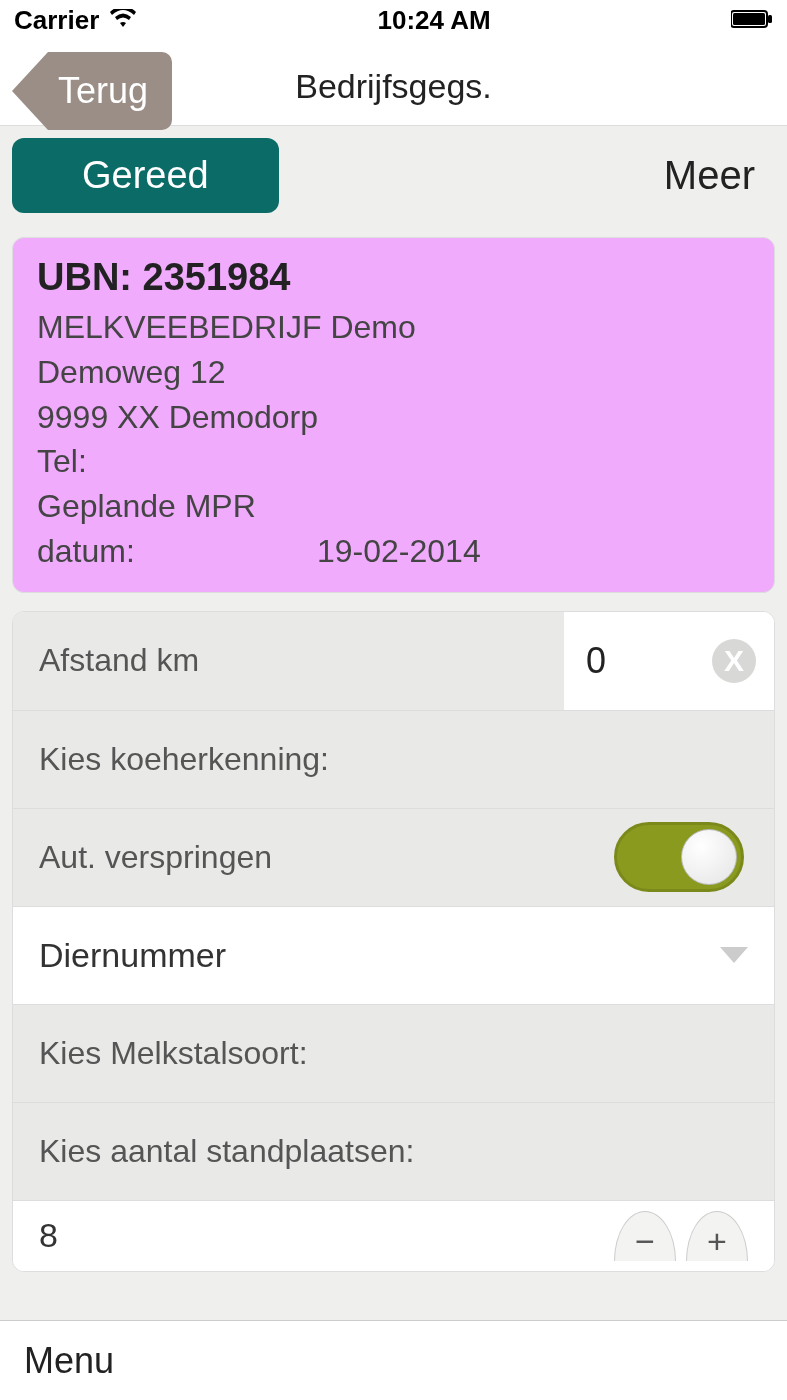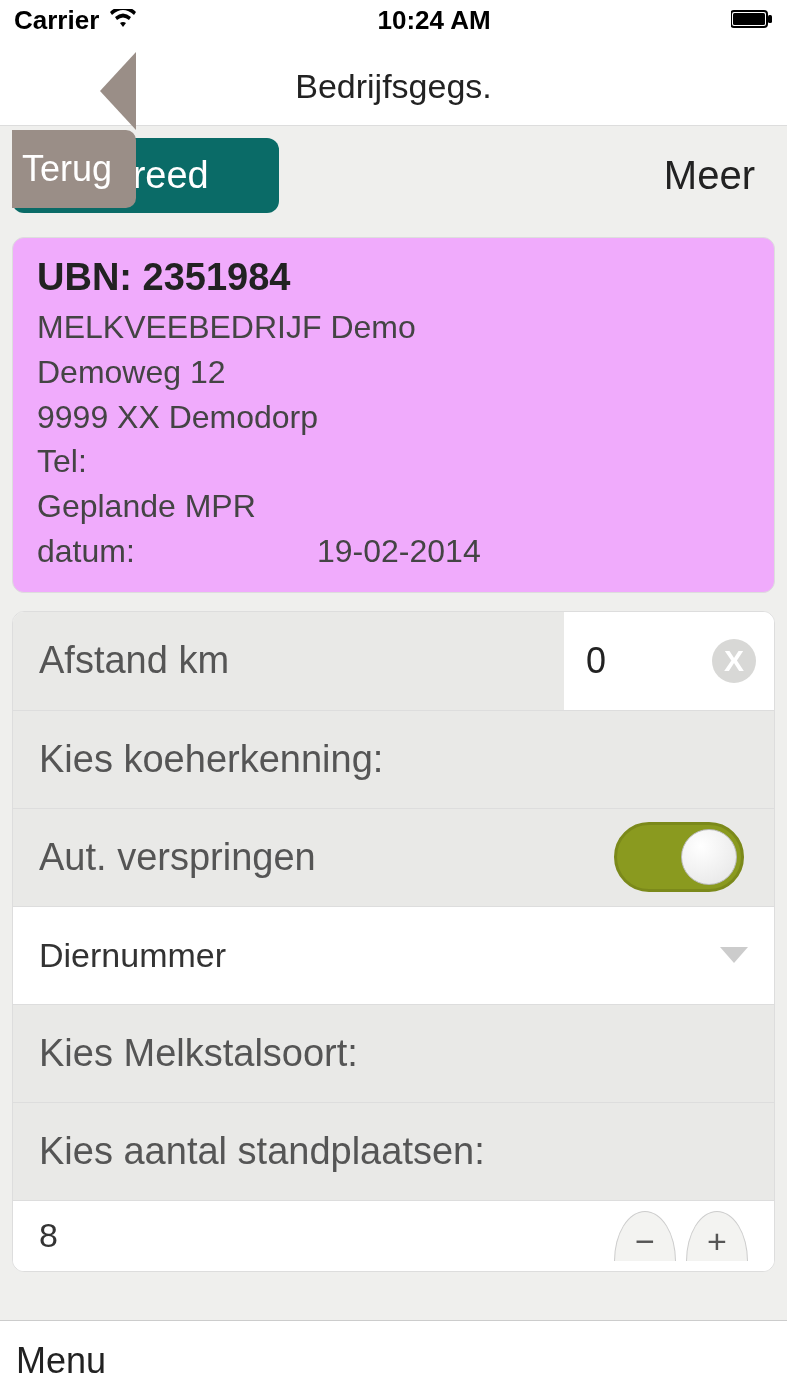--- a/index.html
+++ b/index.html
@@ -8,21 +8,21 @@
   
   .status-bar { height: 40px; display: flex; align-items: center; justify-content: space-between; padding: 0 14px; font-size: 26px; font-weight: 500; }
   .status-left { display: flex; align-items: center; gap: 10px; font-weight: bold; }
   .status-center { font-weight: 600; }
   .status-right { display: flex; align-items: center; }
   .wifi-icon svg { width: 28px; height: 20px; }
   .battery-icon svg { width: 42px; height: 20px; }
 
   
   .nav-bar { height: 86px; display: flex; align-items: center; position: relative; border-bottom: 1px solid #ddd; }
-  .back-button { display: flex; align-items: flex-end; height: 62px; margin-left: 12px; cursor: pointer; flex-direction: column; }
+  .back-button { display: flex; align-items: flex-start; height: 62px; margin-left: 12px; cursor: pointer; }
   .back-arrow { width: 0; height: 0; border-top: 39px solid transparent; border-bottom: 39px solid transparent; border-right: 36px solid #9a8e87; }
   .back-body { background: #9a8e87; color: #fff; font-size: 36px; padding: 0 24px 0 10px; height: 78px; line-height: 78px; border-top-right-radius: 10px; border-bottom-right-radius: 10px; }
   .nav-title { position: absolute; left: 0; right: 0; text-align: center; font-size: 34px; font-weight: 400; color: #222; pointer-events: none; margin-top: 8px; }
 
   
   .content { background: #efefed; padding: 12px; height: calc(1400px - 40px - 86px - 80px); overflow: hidden; }
   
   .action-row { display: flex; justify-content: space-between; align-items: center; margin-bottom: 24px; }
   .gereed-btn { background: #0a6b67; color: #fff; font-size: 38px; padding: 16px 70px; border-radius: 12px; border: none; cursor: pointer; }
   .meer-btn { background: transparent; border: none; font-size: 40px; color: #222; padding: 0 20px; cursor: pointer; }
@@ -31,39 +31,39 @@
   .ubn-line { font-size: 38px; font-weight: 600; color: #222; margin-bottom: 6px; }
   .info-line { font-size: 32px; color: #444; line-height: 1.4; }
   .info-row { display: flex; }
   .info-label { width: 280px; }
   .info-value { flex: 1; }
 
   .settings-card { background: #fff; border: 1px solid #ddd; border-radius: 12px; overflow: hidden; }
   .row { display: flex; align-items: center; min-height: 98px; border-bottom: 1px solid #ddd; }
   .row:last-child { border-bottom: none; }
   .row-grey { background: #e9e9e7; }
-  .row-label { flex: 1; padding: 0 26px; font-size: 38px; color: #555; }
+  .row-label { flex: 1; padding: 0 26px; font-size: 32px; color: #555; }
   .row-input-wrap { display: flex; align-items: center; background: #fff; padding: 0 18px 0 22px; min-width: 210px; height: 98px; }
   .row-input-val { font-size: 36px; color: #222; flex: 1; }
   .clear-x { width: 44px; height: 44px; border-radius: 50%; background: #d8d8d6; color: #fff; display: flex; align-items: center; justify-content: center; font-size: 30px; font-weight: 700; margin-left: 14px; cursor: pointer; }
 
   .toggle-wrap { padding-right: 30px; }
   .toggle { width: 130px; height: 70px; background: #8a9a1f; border: 3px solid #7b891a; border-radius: 40px; position: relative; cursor: pointer; }
   .toggle-knob { position: absolute; right: 4px; top: 4px; width: 56px; height: 56px; border-radius: 50%; background: radial-gradient(circle at 35% 30%, #fff, #e4e4e4); border: 1px solid #bbb; }
 
   .select-row { background: #fff; display: flex; align-items: center; min-height: 98px; padding: 0 26px; border-bottom: 1px solid #ddd; cursor: pointer; }
   .select-val { flex: 1; font-size: 34px; color: #333; }
   .chevron-down { width: 0; height: 0; border-left: 14px solid transparent; border-right: 14px solid transparent; border-top: 16px solid #ccc; }
 
   .stepper-row { background: #fff; display: flex; align-items: center; min-height: 70px; padding: 0 26px; }
   .stepper-val { flex: 1; font-size: 34px; color: #333; }
   .step-btn { width: 62px; height: 50px; border-radius: 50% 50% 0 0 / 100% 100% 0 0; background: #f3f3f1; border: 1px solid #ccc; border-bottom: none; display: flex; align-items: flex-end; justify-content: center; font-size: 34px; color: #555; margin-left: 10px; cursor: pointer; overflow: hidden; }
 
   
-  .footer { height: 80px; display: flex; align-items: center; padding: 0 16px; background: #fff; border-top: 1px solid #ccc; }
+  .footer { height: 80px; display: flex; align-items: center; padding: 0 24px; background: #fff; border-top: 1px solid #ccc; }
   .menu-btn { font-size: 36px; color: #222; background: none; border: none; cursor: pointer; }
 </style>
 </head>
 <body>
 
 <div class="status-bar">
   <div class="status-left">
     <span>Carrier</span>
     <span class="wifi-icon">
       <svg viewBox="0 0 28 20">

